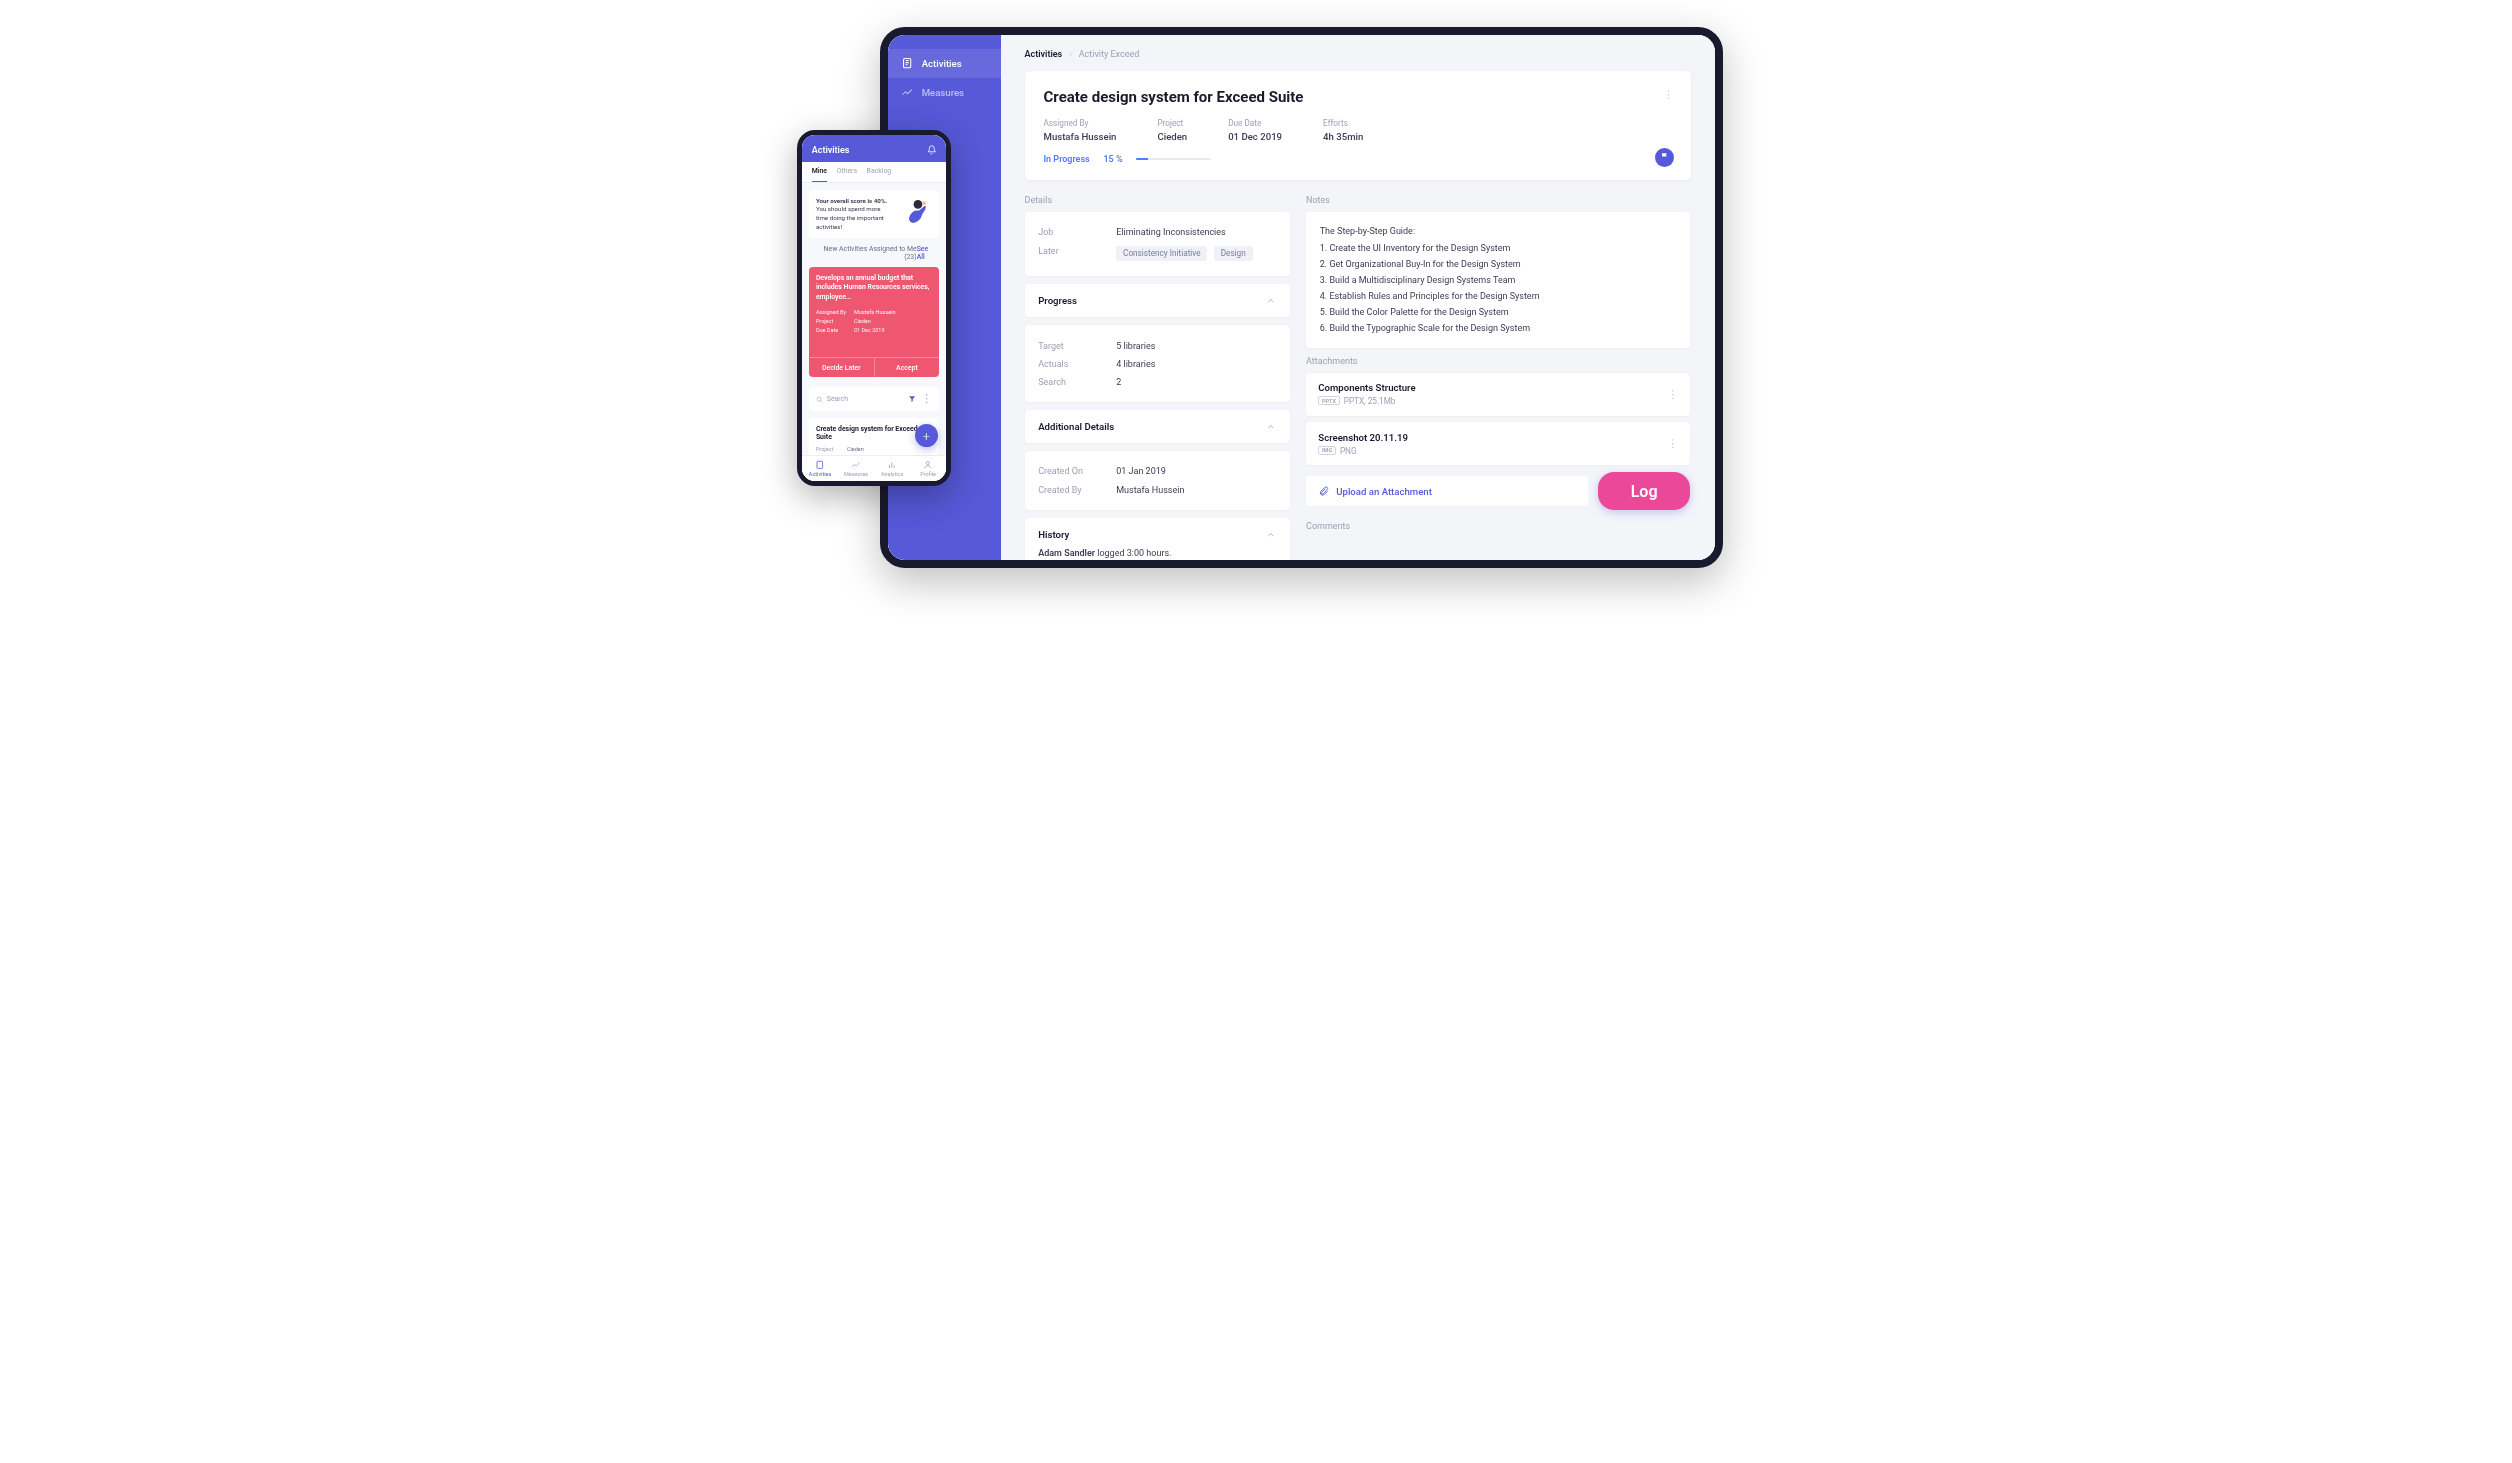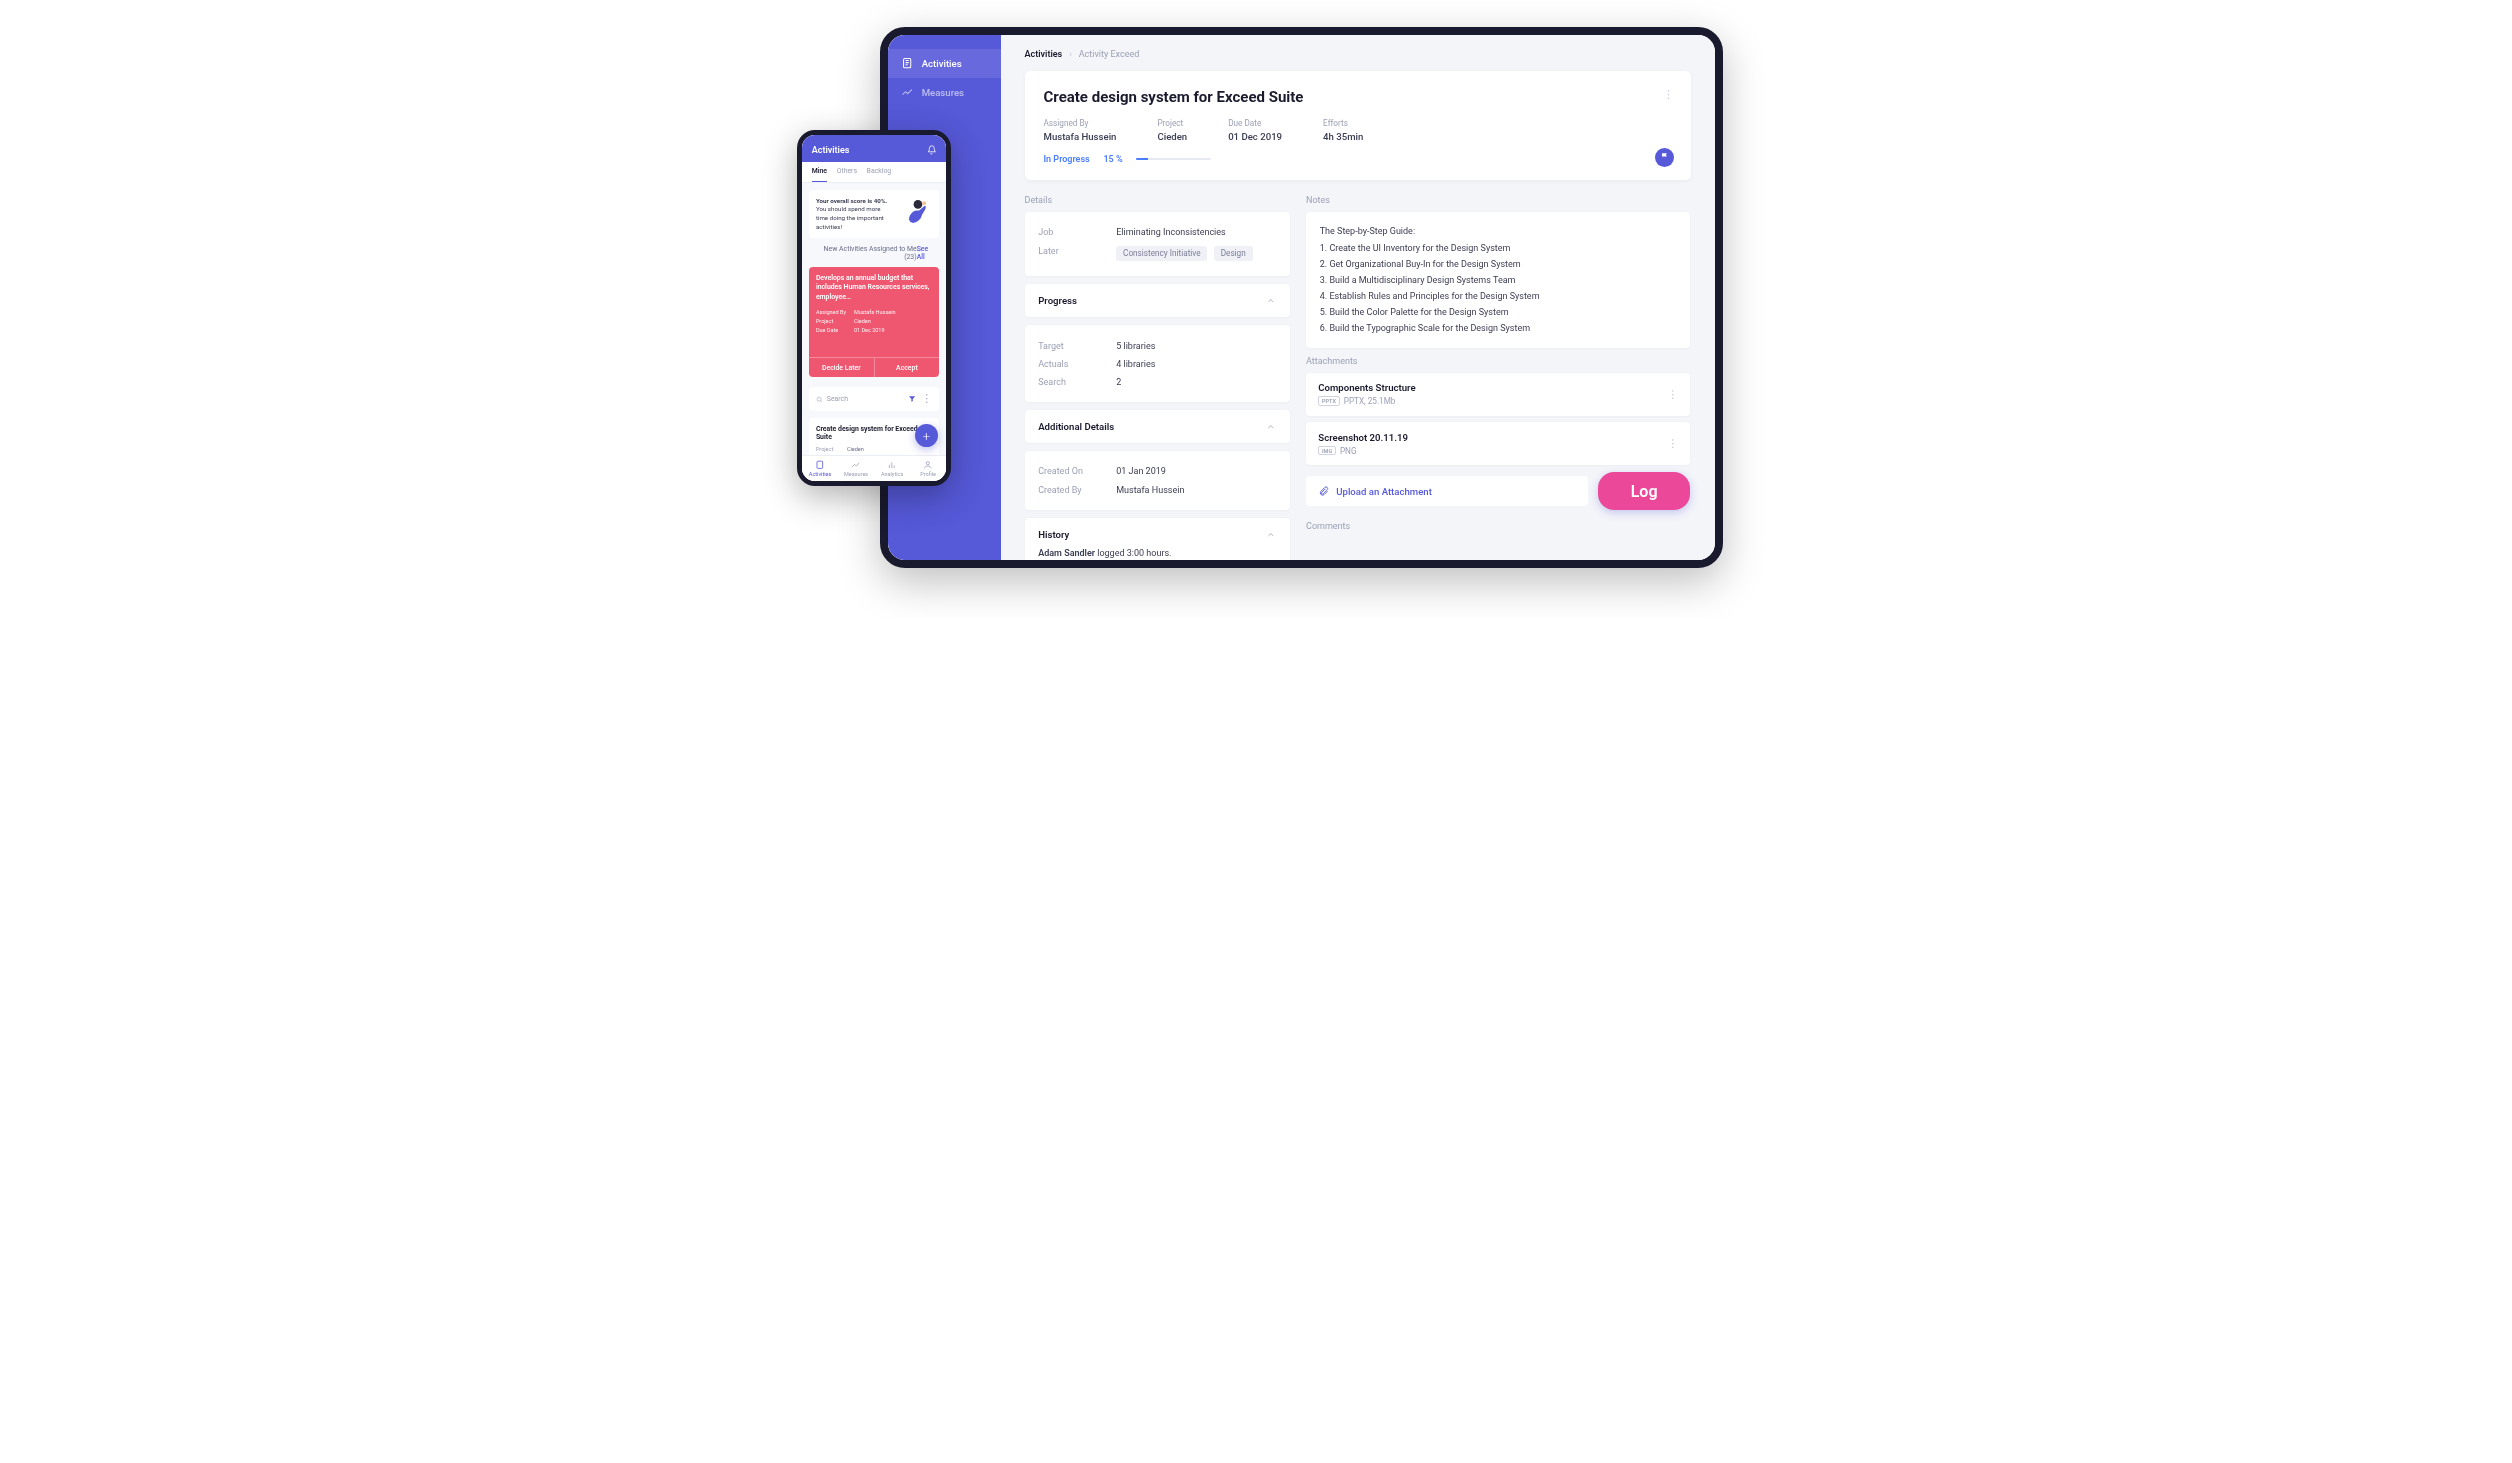--- a/index.html
+++ b/index.html
@@ -50,21 +50,21 @@
 .card-row-label { color: #9ca0b5; width: 55px; }
 .card-row-value { color: #3a3d52; }
 
 .tag-pill { display: inline-block; background: #f0f1f7; color: #7a7e96; padding: 2.7px 6.9px; border-radius: 2.7px; font-size: 8.2px; margin-right: 4.1px; }
 
 .notes-text { font-size: 9px; color: #3a3d52; line-height: 1.8; }
 
 .attachment-card { background: #fff; border-radius: 4.1px; padding: 9.6px 12.3px; margin-bottom: 6.9px; display: flex; justify-content: space-between; align-items: center; box-shadow: 0 0.7px 2.1px rgba(0,0,0,0.03); }
 .attachment-info { display: flex; flex-direction: column; gap: 2.7px; }
 .attachment-name { font-weight: 600; font-size: 9.6px; color: #1a1a2e; }
-.attachment-meta { font-size: 8.2px; color: #9ca0b5; display: flex; align-items: center; gap: 4.1px; }
+.attachment-meta { font-size: 8.2px; color: #9ca0b5; display: flex; align-items: flex-start; gap: 4.1px; }
 .file-badge { display: inline-block; border: 0.7px solid #d0d3e2; border-radius: 2.1px; padding: 0.7px 2.7px; font-size: 5.5px; color: #9ca0b5; font-weight: 600; }
 
 .upload-row { display: flex; justify-content: space-between; align-items: center; gap: 9.6px; }
 .upload-link-card { background: #fff; border-radius: 4.1px; padding: 9.6px 12.3px; flex: 1; display: flex; align-items: center; gap: 6.9px; color: #5659d8; font-weight: 500; font-size: 9.6px; cursor: pointer; text-align: center; }
 .log-button { background: #ec4899; color: #fff; border: none; border-radius: 16px; padding: 9.6px 33px; font-size: 16px; font-weight: 600; cursor: pointer; box-shadow: 0 2.7px 8.2px rgba(86,89,216,0.3); }
 
 .history-entry { font-size: 9px; color: #3a3d52; padding-top: 8.2px; }
 .history-user { font-weight: 600; }
 
 

